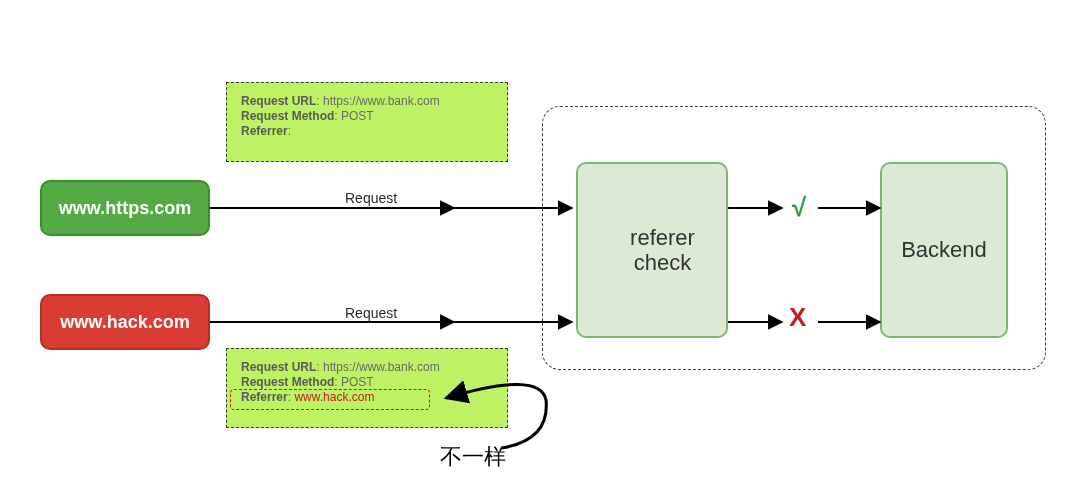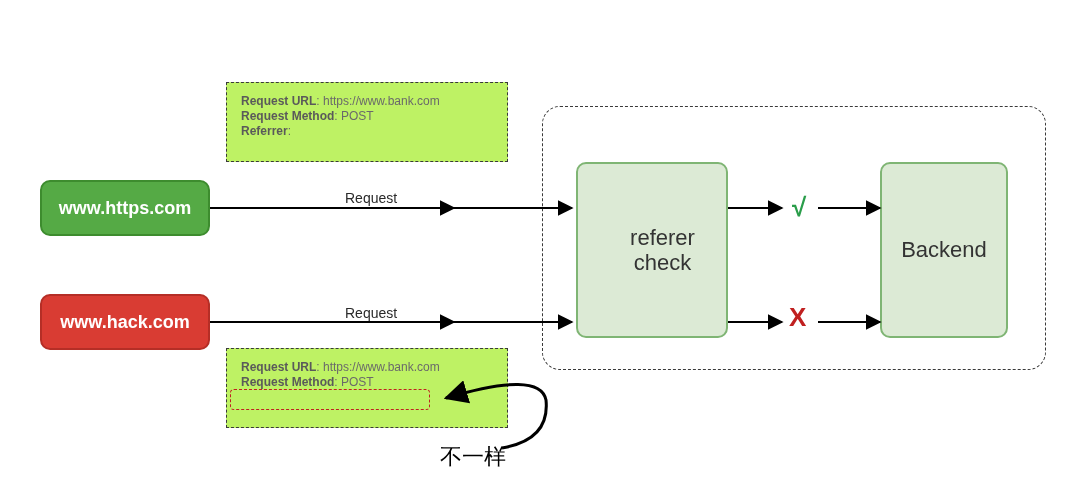--- a/index.html
+++ b/index.html
@@ -124,20 +124,23 @@
 
 <div class="info-box top-info">
   <div class="line"><span class="lbl">Request URL</span><span>: https://www.bank.com</span></div>
   <div class="line"><span class="lbl">Request Method</span><span>: POST</span></div>
   <div class="line"><span class="lbl">Referrer</span><span>:</span></div>
 </div>
 
 <div class="info-box bot-info">
   <div class="line"><span class="lbl">Request URL</span><span>: https://www.bank.com</span></div>
   <div class="line"><span class="lbl">Request Method</span><span>: POST</span></div>
+  <div class="line">
+    <span class="lbl">Referrer</span><span>: </span><span class="red-txt">www.hack.com</span>
+  </div>
 </div>
 
 <div class="red-dash" style="left:230px; top:389px; width:200px; height:21px;"></div>
 
 <div class="node green-box referer-box">
   <div style="padding:0 6px;margin-left:21px;">
     <span>referer check</span>
   </div>
 </div>
 <div class="node green-box backend-box">

